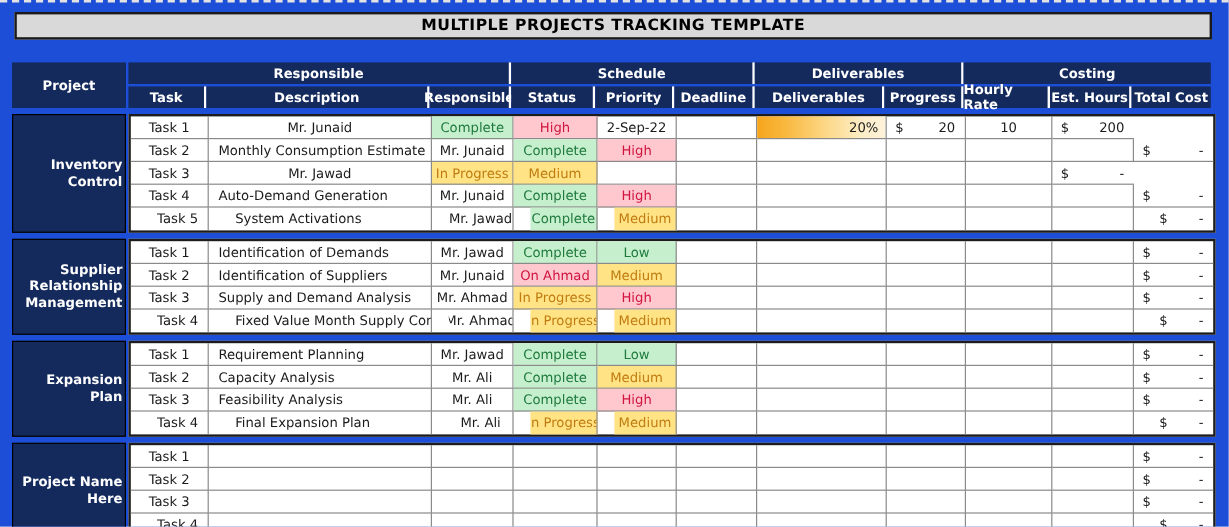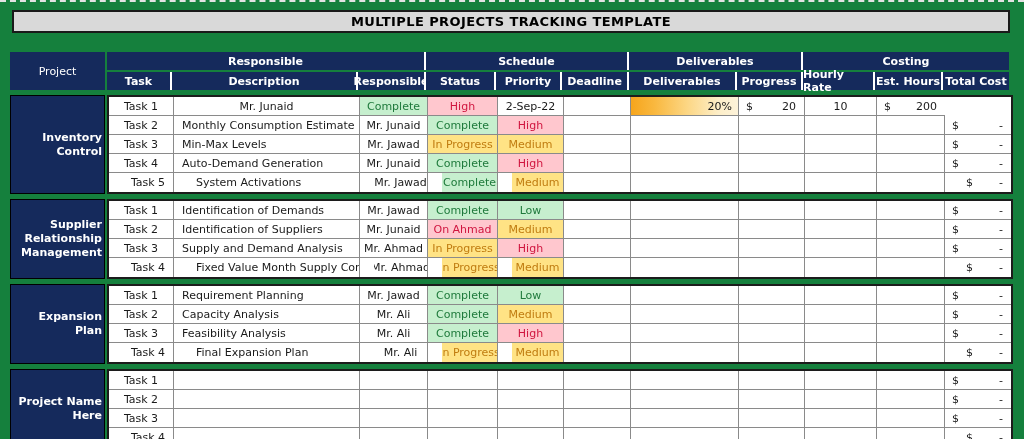--- a/index.html
+++ b/index.html
@@ -1,36 +1,36 @@
 <!DOCTYPE html>
 <html><head>
 <meta charset="utf-8">
 <style>
   * { margin:0; padding:0; box-sizing:border-box; }
   html,body { background:#fff; }
   .page {
-    position:relative; width:1024px; height:439px; background:#15803d;
+    position:relative; width:1024px; height:439px; background:#1d4ed8;
     font-family:"DejaVu Sans","Liberation Sans",sans-serif; overflow:hidden;
     border-top:2px dashed #e3e3e3;
   }
   .titlebar {
     position:absolute; left:12px; top:8px; width:998px; height:23px;
     background:#d9d9d9; border:2px solid #1a1a1a;
     display:flex; align-items:center; justify-content:center;
     font-size:13px; font-weight:bold; color:#000; letter-spacing:0.4px;
   }
   .tbl { position:absolute; left:10px; top:50px; width:1004px;
     --cols:65px 186px 68px 70px 66px 67px 108px 66px 72px 68px 66px; }
 
   
   .thead { display:flex; margin-bottom:5px; }
   .hproject {
     width:95px; margin-right:2px; background:#152a5c; color:#fff;
     display:flex; align-items:center; justify-content:center;
-    font-size:11px; font-weight:normal; height:38px;text-align:right;
+    font-size:11px; font-weight:bold; height:38px;text-align:right;
   }
   .hgrid {
     display:grid; grid-template-columns:var(--cols);
     grid-template-rows:18px 18px; row-gap:2px; flex:0 0 auto;
   }
   .hcell {
     background:#152a5c; color:#fff; font-size:11px; font-weight:bold;
     display:flex; align-items:center; justify-content:center;
     border-right:2px solid #fff;
   }
@@ -134,21 +134,20 @@
               <div class="cell c-prog"></div>
               <div class="cell c-rate"></div>
               <div class="cell c-hours"></div>
               <div class="cell c-cost money">
                 <span>$</span>
                 <span>-</span>
               </div>
             </div>
             <div class="row">
               <div class="cell c-task">Task 3</div>
-              <div class="cell c-desc">Min-Max Levels</div>
               <div class="cell c-resp">Mr. Jawad</div>
               <div class="cell c-status st-neutral">In Progress</div>
               <div class="cell c-prio st-neutral">Medium</div>
               <div class="cell c-dead"></div>
               <div class="cell c-deliv"></div>
               <div class="cell c-prog"></div>
               <div class="cell c-rate"></div>
               <div class="cell c-hours"></div>
               <div class="cell c-cost money">
                 <span>$</span>

